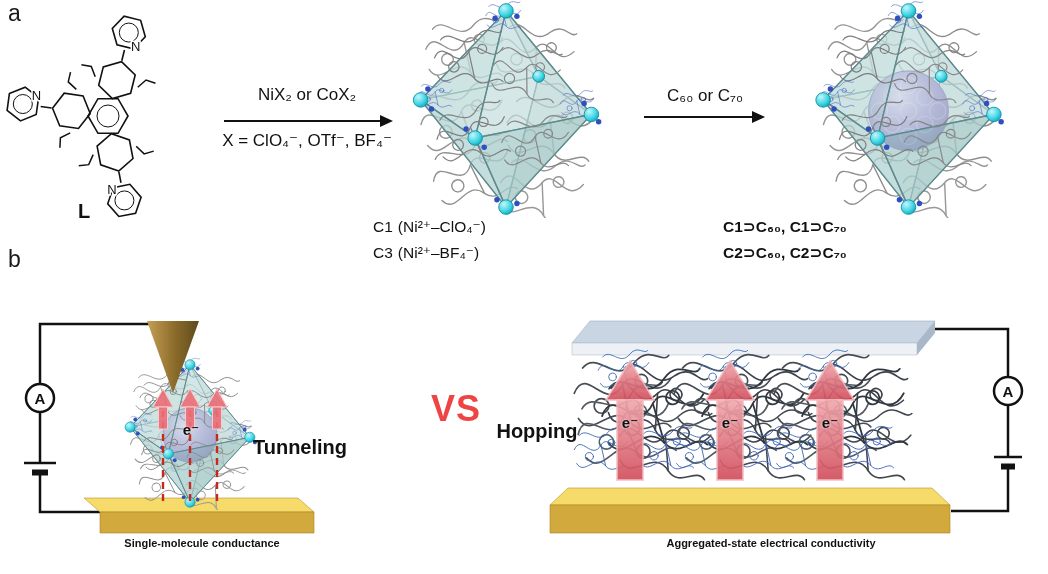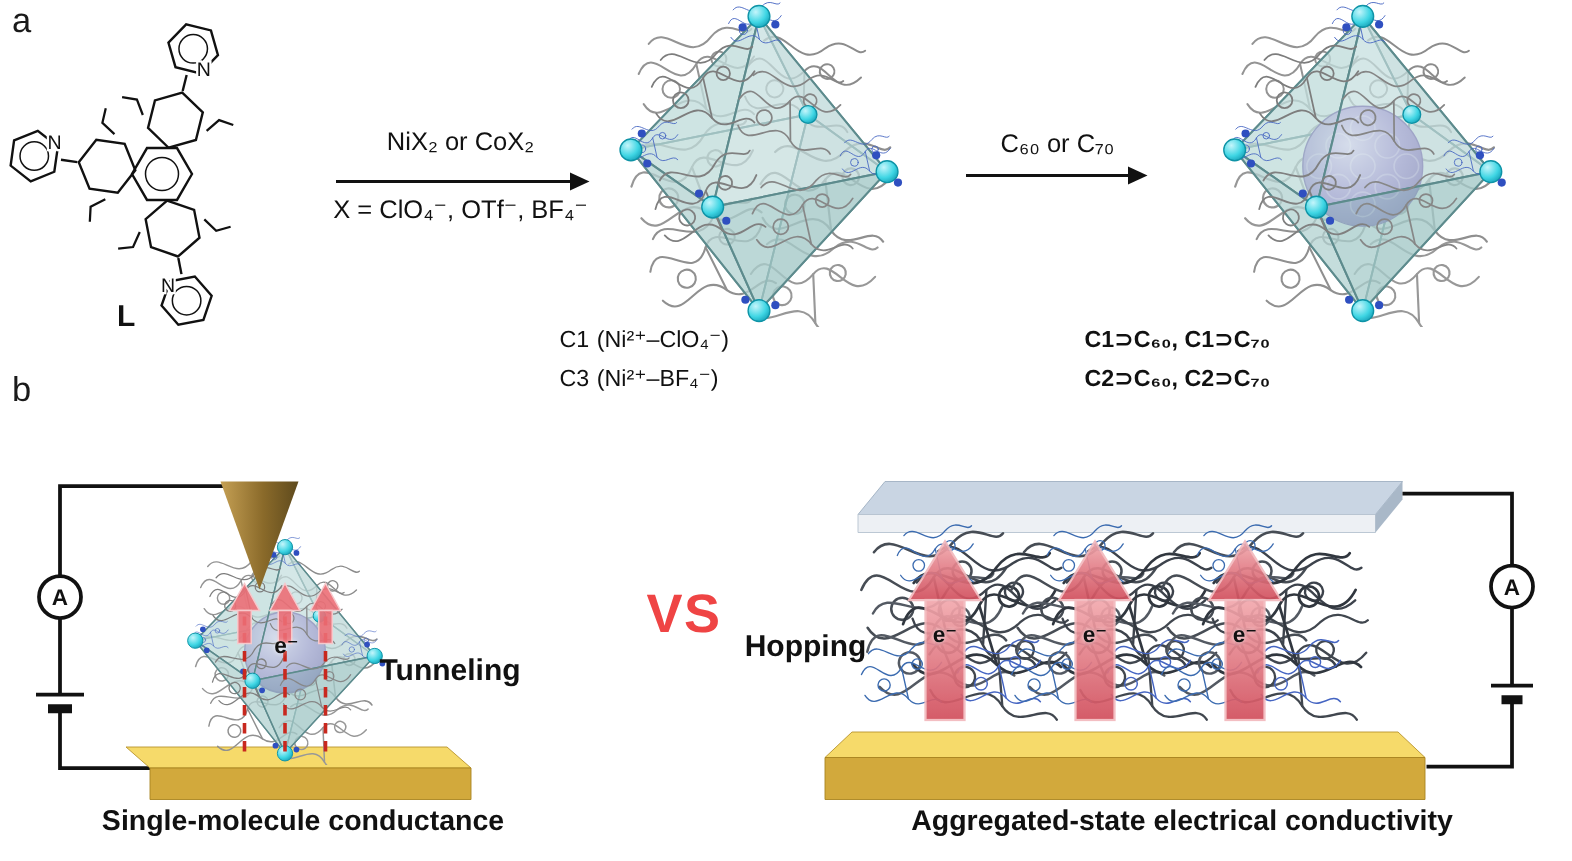--- a/index.html
+++ b/index.html
@@ -10,21 +10,21 @@
   svg text{font-family:"Liberation Sans","DejaVu Sans",sans-serif}
   .panel-label{font-size:23px;color:#1a1a1a}
   .rxn-text{font-size:17px;white-space:nowrap;transform:translateX(-50%)}
   .ligand-label{font-size:20px;font-weight:bold}
   .cagelabels{font-size:15.5px;line-height:26px;white-space:nowrap;display:flex;gap:14px}
   .cagelabels .name{font-weight:normal}
   .cagelabels .formula{margin-left:5px}
   .cagelabels .row.bold{font-weight:bold}
   .mech{font-size:20px;font-weight:bold;white-space:nowrap;transform:translateX(-50%)}
   .vs{font-size:36px;font-weight:bold;color:#ef4444;transform:translateX(-50%);letter-spacing:1px}
-  .caption{font-size:19px;font-weight:bold;white-space:nowrap;transform:translateX(-50%)}
+  .caption{font-size:11px;font-weight:bold;white-space:nowrap;transform:translateX(-50%)}
   .elabel{font-size:15px;font-weight:bold;color:#101010;transform:translate(-50%,-50%);
           text-shadow:0 0 3px rgba(255,255,255,.9);white-space:nowrap}
 </style>
 </head>
 <body>
 
 <div class="figure">
 
   <svg width="0" height="0" style="position:absolute">
     <defs>
@@ -280,15 +280,15 @@
     <g stroke="#111">
       <line x1="504" y1="152" x2="532" y2="152" stroke-width="2.5"></line>
       <line x1="511" y1="161.5" x2="525" y2="161.5" stroke-width="6"></line>
     </g>
     <circle cx="518" cy="86" r="14" fill="#fff" stroke="#111" stroke-width="2.5"></circle>
     <text x="518" y="91.5" text-anchor="middle" font-size="15" font-weight="bold" fill="#111">A</text>
   </svg>
   <div class="abs elabel" style="left:630px;top:423px">e⁻</div>
   <div class="abs elabel" style="left:730px;top:423px">e⁻</div>
   <div class="abs elabel" style="left:830px;top:423px">e⁻</div>
-  <div class="abs caption" style="left:788px;top:537px">Aggregated-state electrical conductivity</div>
+  <div class="abs caption" style="left:771px;top:537px">Aggregated-state electrical conductivity</div>
 
 </div>
 
 </body></html>

